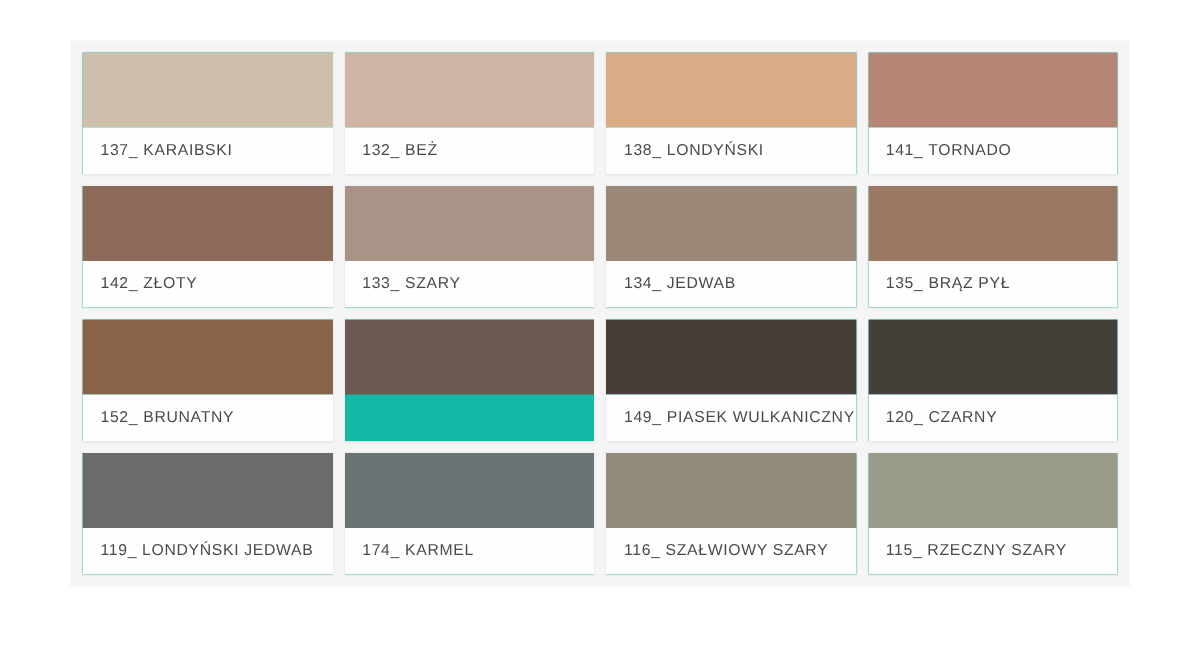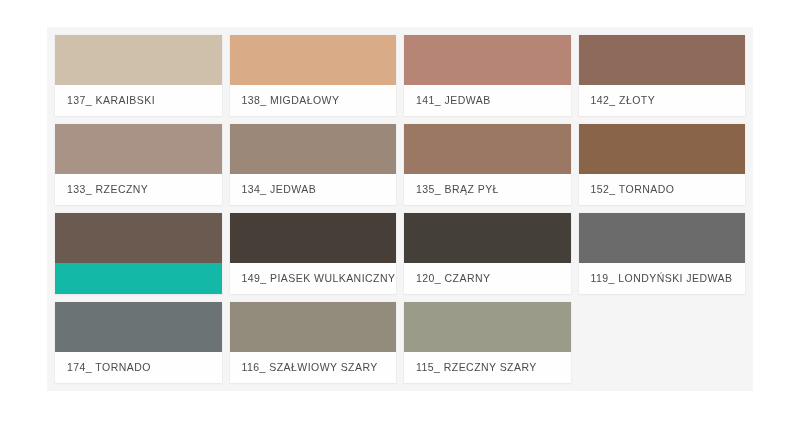--- a/index.html
+++ b/index.html
@@ -76,59 +76,65 @@
 
 <div id="palette-panel">
   <div id="swatch-grid">
       <div class="swatch-card">
         <div class="swatch-color" style="background: rgb(207, 192, 171);"></div>
         <div class="swatch-label-wrap">
           <span class="swatch-label">137_ KARAIBSKI</span>
         </div>
       </div>
       <div class="swatch-card">
+        <div class="swatch-color" style="background: rgb(207, 179, 163);"></div>
+        <div class="swatch-label-wrap">
+          <span class="swatch-label">132_ BEŻ</span>
+        </div>
+      </div>
+      <div class="swatch-card">
         <div class="swatch-color" style="background: rgb(217, 172, 135);"></div>
         <div class="swatch-label-wrap">
-          <span class="swatch-label">138_ MIGDAŁOWY</span>
+          <span class="swatch-label">138_ LONDYŃSKI</span>
         </div>
       </div>
       <div class="swatch-card">
         <div class="swatch-color" style="background: rgb(182, 133, 117);"></div>
         <div class="swatch-label-wrap">
-          <span class="swatch-label">141_ JEDWAB</span>
+          <span class="swatch-label">141_ TORNADO</span>
         </div>
       </div>
       <div class="swatch-card">
         <div class="swatch-color" style="background: rgb(141, 106, 89);"></div>
         <div class="swatch-label-wrap">
           <span class="swatch-label">142_ ZŁOTY</span>
         </div>
       </div>
       <div class="swatch-card">
         <div class="swatch-color" style="background: rgb(169, 147, 135);"></div>
         <div class="swatch-label-wrap">
-          <span class="swatch-label">133_ RZECZNY</span>
+          <span class="swatch-label">133_ SZARY</span>
         </div>
       </div>
       <div class="swatch-card">
         <div class="swatch-color" style="background: rgb(156, 136, 121);"></div>
         <div class="swatch-label-wrap">
           <span class="swatch-label">134_ JEDWAB</span>
         </div>
       </div>
       <div class="swatch-card">
         <div class="swatch-color" style="background: rgb(154, 120, 99);"></div>
         <div class="swatch-label-wrap">
           <span class="swatch-label">135_ BRĄZ PYŁ</span>
         </div>
       </div>
       <div class="swatch-card">
         <div class="swatch-color" style="background: rgb(138, 100, 73);"></div>
         <div class="swatch-label-wrap">
-          <span class="swatch-label">152_ TORNADO</span>
+          <span class="swatch-label">152_ BRUNATNY</span>
         </div>
       </div>
       <div class="swatch-card">
         <div class="swatch-color" style="background: rgb(107, 90, 80);"></div>
       </div>
       <div class="swatch-card">
         <div class="swatch-color" style="background: rgb(71, 62, 56);"></div>
         <div class="swatch-label-wrap">
           <span class="swatch-label">149_ PIASEK WULKANICZNY</span>
         </div>
@@ -141,21 +147,21 @@
       </div>
       <div class="swatch-card">
         <div class="swatch-color" style="background: rgb(107, 107, 107);"></div>
         <div class="swatch-label-wrap">
           <span class="swatch-label">119_ LONDYŃSKI JEDWAB</span>
         </div>
       </div>
       <div class="swatch-card">
         <div class="swatch-color" style="background: rgb(107, 115, 117);"></div>
         <div class="swatch-label-wrap">
-          <span class="swatch-label">174_ TORNADO</span>
+          <span class="swatch-label">174_ KARMEL</span>
         </div>
       </div>
       <div class="swatch-card">
         <div class="swatch-color" style="background: rgb(147, 140, 124);"></div>
         <div class="swatch-label-wrap">
           <span class="swatch-label">116_ SZAŁWIOWY SZARY</span>
         </div>
       </div>
       <div class="swatch-card">
         <div class="swatch-color" style="background: rgb(155, 155, 138);"></div>

